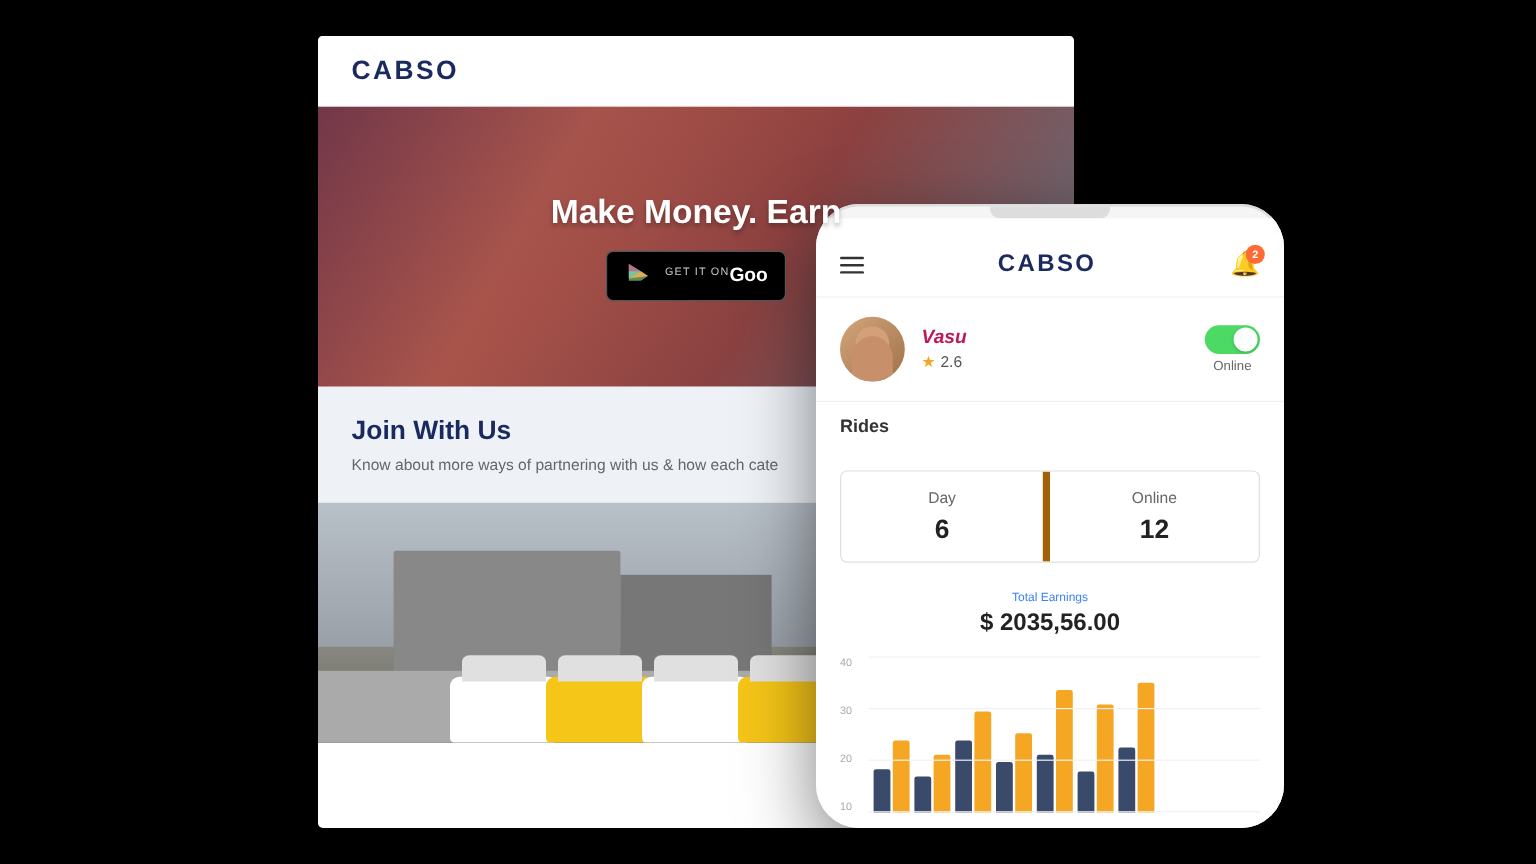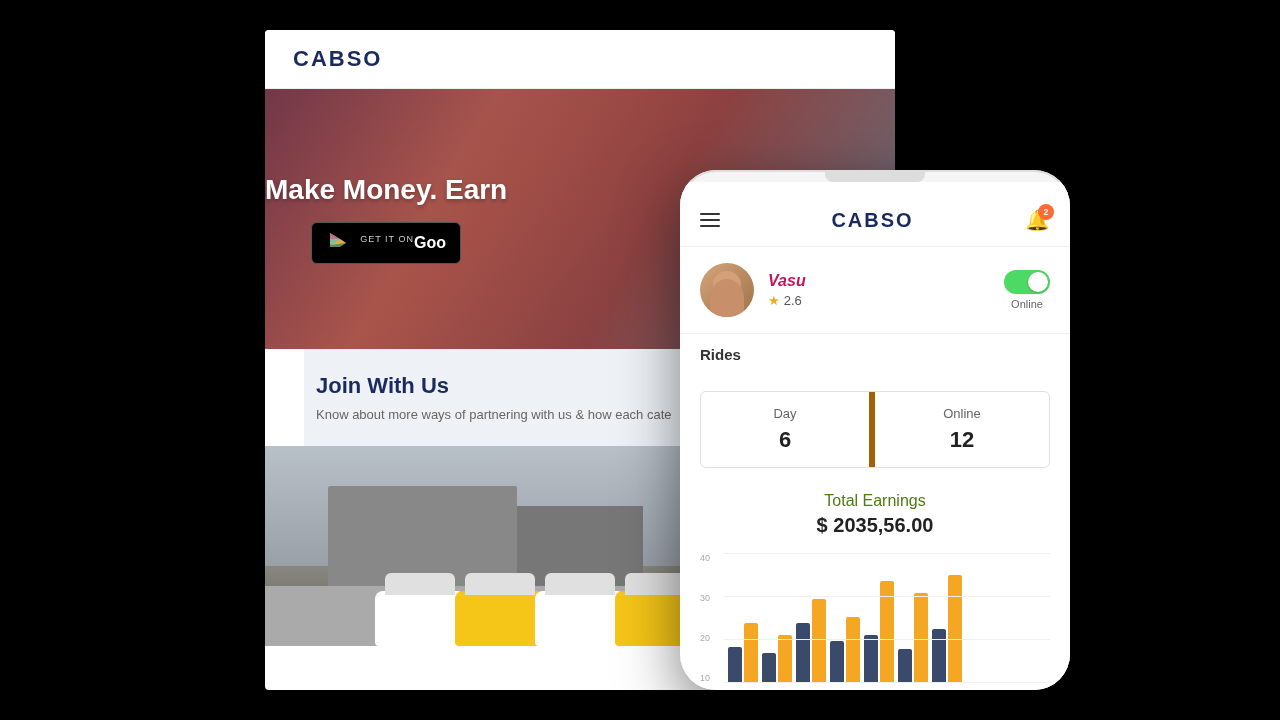--- a/index.html
+++ b/index.html
@@ -46,26 +46,26 @@
 
     .site-logo {
       font-size: 22px;
       font-weight: 700;
       color: #1a2a5e;
       letter-spacing: 2px;
     }
 
     .site-hero {
       position: relative;
-      height: 260px;
+      height: 233px;
       background: linear-gradient(135deg, #6b3a5a 0%, #c0554a 40%, #8b6060 70%, #5a6a7a 100%);
       overflow: hidden;
       display: flex;
       align-items: center;
-      justify-content: flex-start;
+      justify-content: center;
     }
 
     .site-hero-overlay {
       position: absolute;
       inset: 0;
       background: rgba(0,0,0,0.25);
     }
 
     .hero-text-block {
       position: relative;
@@ -109,23 +109,22 @@
       letter-spacing: 1px;
     }
 
     .play-badge-big {
       font-size: 16px;
       color: #fff;
       font-weight: 600;
     }
 
     .site-join-section {
-      padding: 24px 12px;
+      padding: 24px 28px;
       background: #eef2f7;
-      margin-left: 39px;
     }
 
     .site-join-title {
       font-size: 22px;
       font-weight: 700;
       color: #1a2a5e;
       margin-bottom: 8px;
     }
 
     .site-join-text {
@@ -421,22 +420,22 @@
       color: #222;
     }
 
     .earnings-section {
       padding: 12px 20px;
       flex: 1;
       overflow: hidden;
     }
 
     .earnings-title {
-      font-size: 16px;
-      color: #4d7c0f;
+      font-size: 10px;
+      color: #3b82f6;
       text-align: center;
       margin-bottom: 4px;
     }
 
     .earnings-amount {
       font-size: 20px;
       font-weight: 700;
       color: #222;
       text-align: center;
       margin-bottom: 16px;

